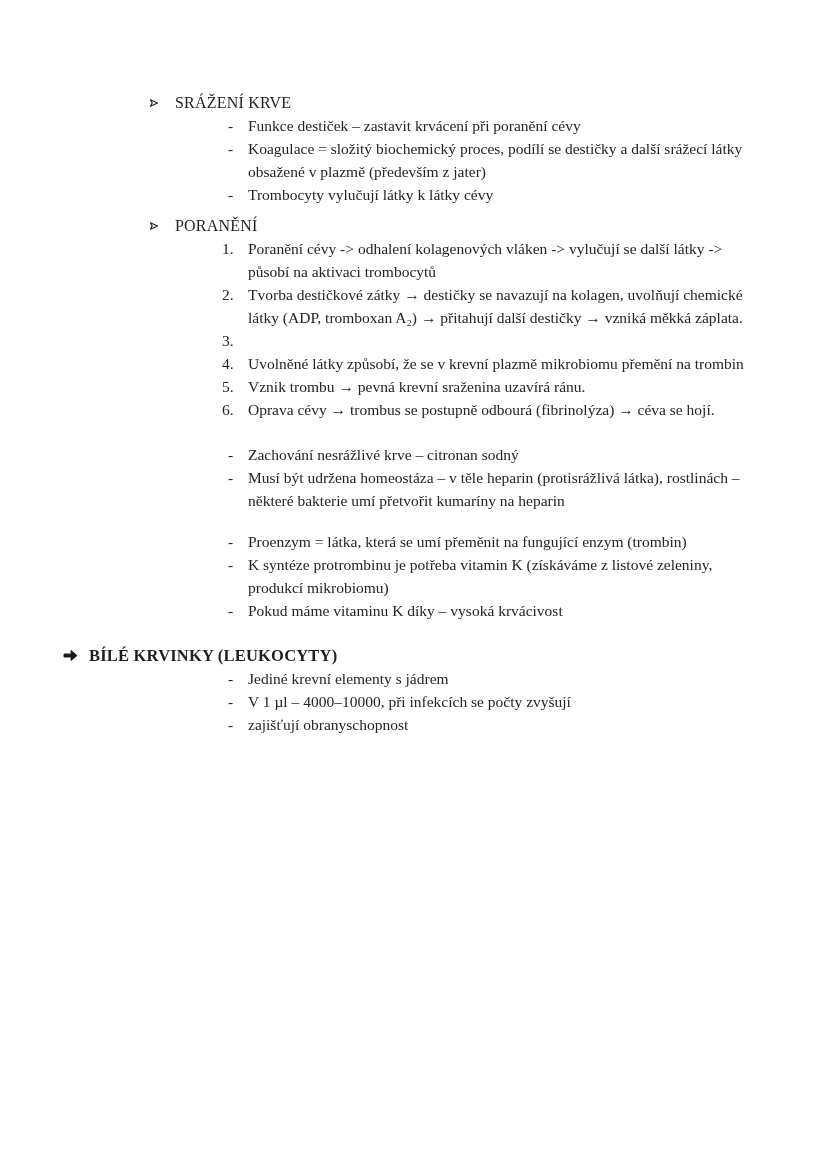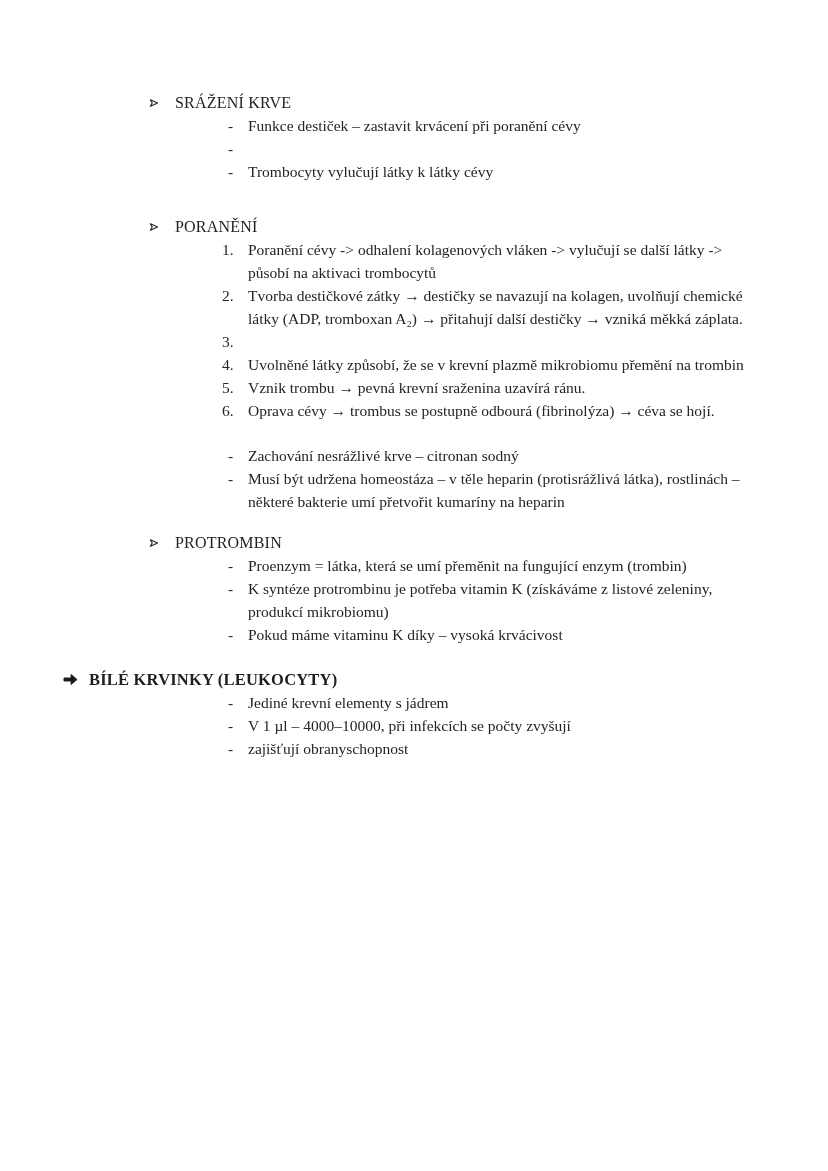--- a/index.html
+++ b/index.html
@@ -57,21 +57,21 @@
     width: 26px;
     box-sizing: border-box;
   }
   .item .marker.dash { padding-left: 6px; }
   .item .text {
     width: 498px;
   }
   .spacer { height: 22px; }
 
   
-  .sec-1 { margin-top: 32px; }
+  .sec-1 { margin-top: 8px; }
   .sec-2 { margin-top: 18px; }
   .sec-3 { margin-top: 22px; }
 </style>
 </head>
 <body>
 
 <div class="page">
   <div id="content">
       <div class="section sec-0 sec-sub">
         <div class="heading">
@@ -82,20 +82,21 @@
           </span>
           <span class="h-title">SRÁŽENÍ KRVE</span>
         </div>
         <div class="items">
           <div class="item">
             <span class="marker dash">-</span>
             <span class="text">Funkce destiček – zastavit krvácení při poranění cévy</span>
           </div>
           <div class="item">
             <span class="marker dash">-</span>
+            <span class="text">Koagulace = složitý biochemický proces, podílí se destičky a další srážecí látky obsažené v plazmě (především z jater)</span>
           </div>
           <div class="item">
             <span class="marker dash">-</span>
             <span class="text">Trombocyty vylučují látky k látky cévy</span>
           </div>
         </div>
       </div>
       <div class="section sec-1 sec-sub">
         <div class="heading">
           <span class="h-marker">
@@ -134,28 +135,20 @@
             <span class="marker dash">-</span>
             <span class="text">Zachování nesrážlivé krve – citronan sodný</span>
           </div>
           <div class="item">
             <span class="marker dash">-</span>
             <span class="text">Musí být udržena homeostáza – v těle heparin (protisrážlivá látka), rostlinách – některé bakterie umí přetvořit kumaríny na heparin</span>
           </div>
         </div>
       </div>
       <div class="section sec-2 sec-sub">
-        <div class="heading">
-          <span class="h-marker">
-            <svg width="12" height="12" viewBox="0 0 16 16" xmlns="http://www.w3.org/2000/svg">
-              <path d="M3.2 3.6 L12.8 8 L3.2 12.4 L5.6 8 Z" fill="none" stroke="#222222" stroke-width="1.5" stroke-linejoin="round"></path>
-            </svg>
-          </span>
-          <span class="h-title">PROTROMBIN</span>
-        </div>
         <div class="items">
           <div class="item">
             <span class="marker dash">-</span>
             <span class="text">Proenzym = látka, která se umí přeměnit na fungující enzym (trombin)</span>
           </div>
           <div class="item">
             <span class="marker dash">-</span>
             <span class="text">K syntéze protrombinu je potřeba vitamin K (získáváme z listové zeleniny, produkcí mikrobiomu)</span>
           </div>
           <div class="item">

